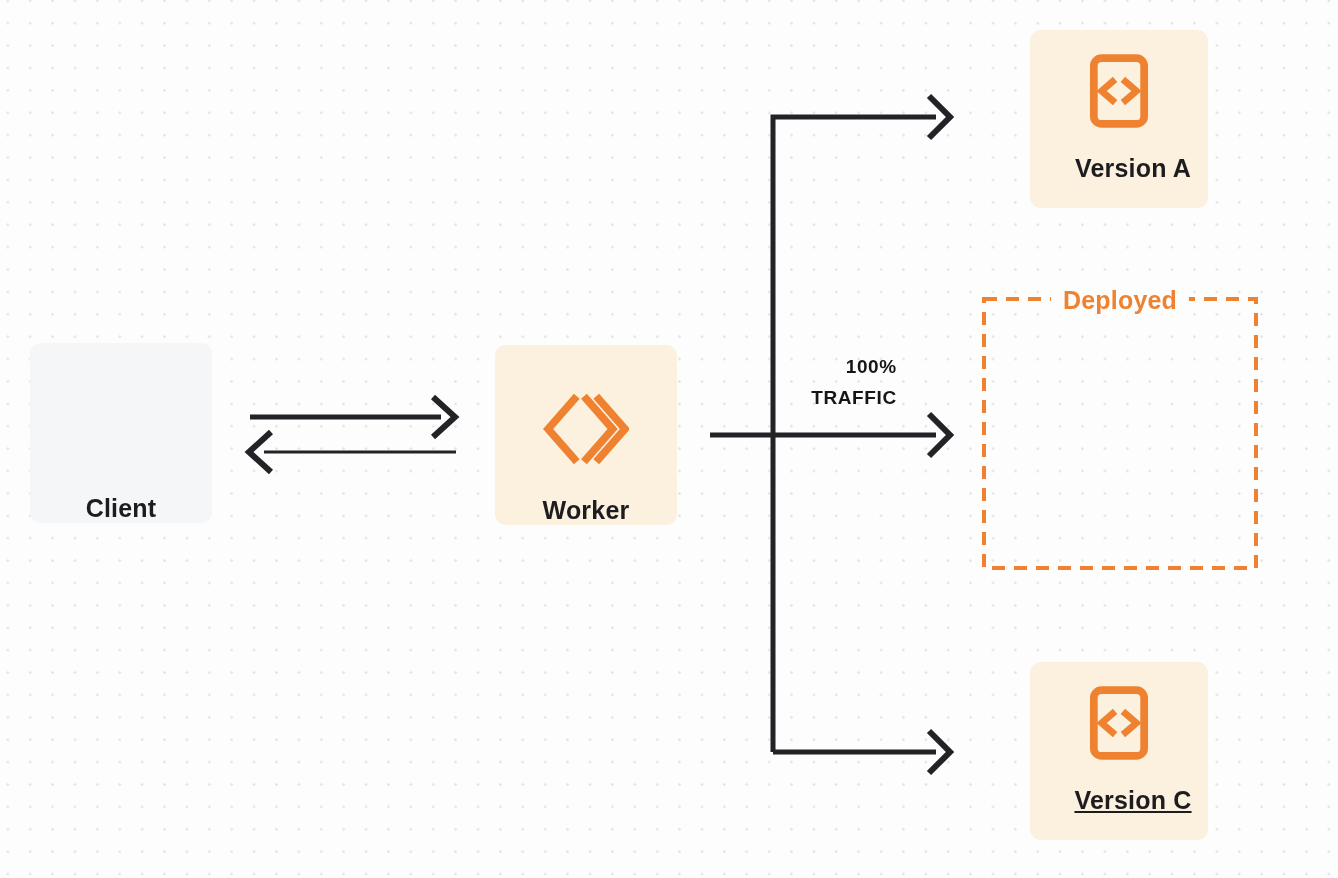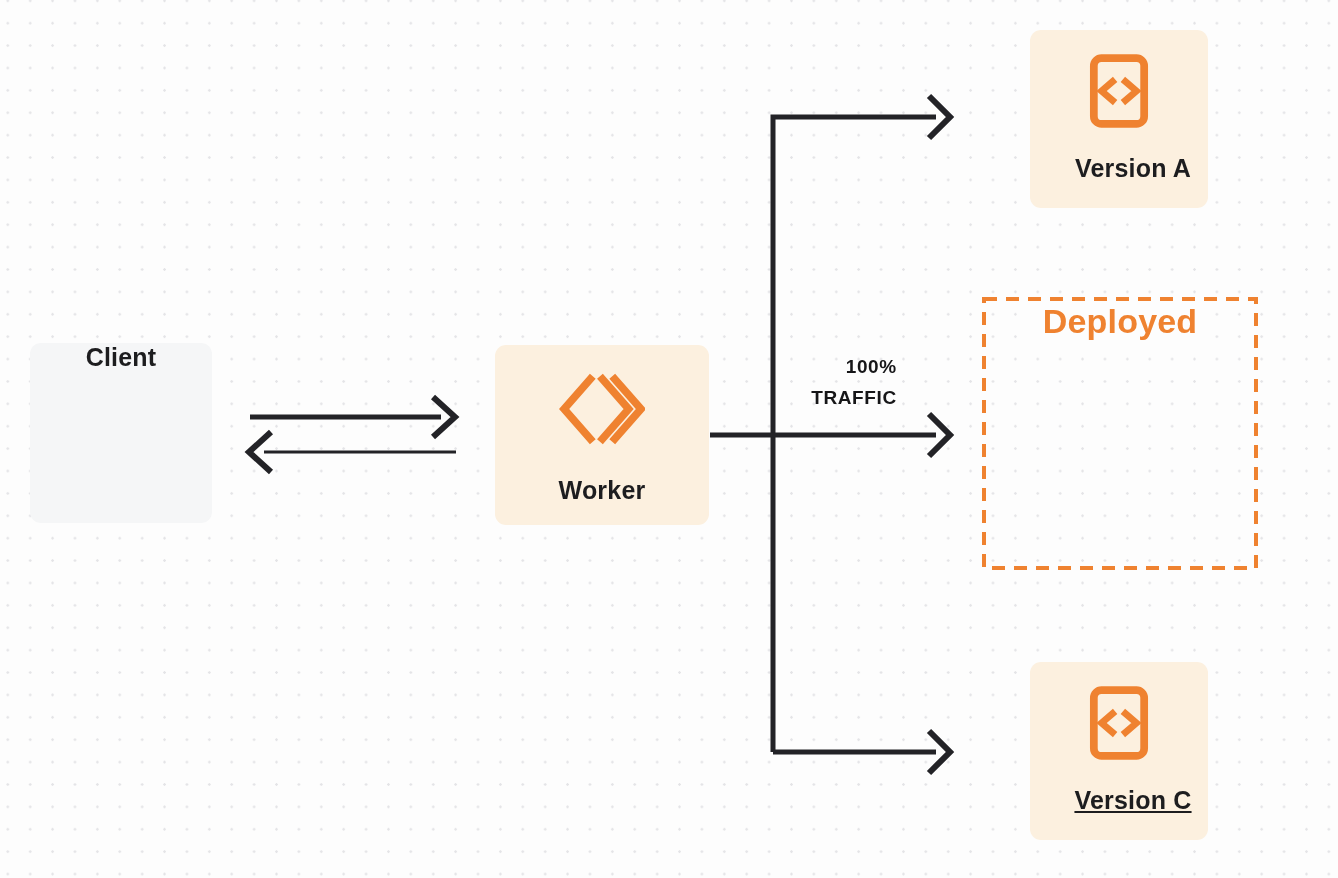--- a/index.html
+++ b/index.html
@@ -31,44 +31,43 @@
     position:absolute;
     border-radius:11px;
     display:flex;flex-direction:column;align-items:center;
   }
   .node .label{
     font-weight:700;font-size:25px;letter-spacing:.2px;color:var(--ink);
   }
   .node--client{
     left:30px;top:343px;width:182px;height:180px;
     background:var(--gray);
-    justify-content:flex-start;
+    justify-content:flex-end;
   }
   .node--cream{background:var(--cream);}
-  .node--worker{left:495px;top:345px;width:214px;height:180px;}
+  .node--worker{left:495px;top:345px;width:182px;height:180px;justify-content:flex-end;}
   .node--worker .icon{margin-top:27px;}
   .node--worker .label{margin-top:30px;}
   .node--version{width:178px;height:178px;left:1030px;}
   .node--version .icon{margin-top:23px;}
   .node--version .label{margin-top:25px;margin-left:28px;}
   .node--va{top:30px;}
   .node--vb{top:345px;}
   .node--vc{top:662px;text-decoration:underline;}
 
   .icon svg{display:block;}
   .icon polyline,.icon rect{stroke:var(--orange);fill:none;stroke-linejoin:miter;stroke-linecap:butt;}
 
   .deployed-box{position:absolute;left:982px;top:297px;width:276px;height:273px;pointer-events:none;}
   .deployed-box rect{fill:none;stroke:var(--orange);stroke-width:4;stroke-dasharray:13 9;}
   .deployed-label{
     position:absolute;left:1120px;top:286px;transform:translateX(-50%);
     background:var(--bg);padding:0 12px;
-    font-weight:700;font-size:34px;color:var(--orange);letter-spacing:.2px;
+    font-weight:700;font-size:25px;color:var(--orange);letter-spacing:.2px;
     white-space:nowrap;
-    margin-top:16px;
   }
   .traffic-label{
     position:absolute;left:854px;top:351px;transform:translateX(-50%);
     text-align:right;font-weight:700;font-size:19px;line-height:31px;
     letter-spacing:.6px;color:#161618;white-space:nowrap;
   }
 </style>
 </head>
 <body>
 

